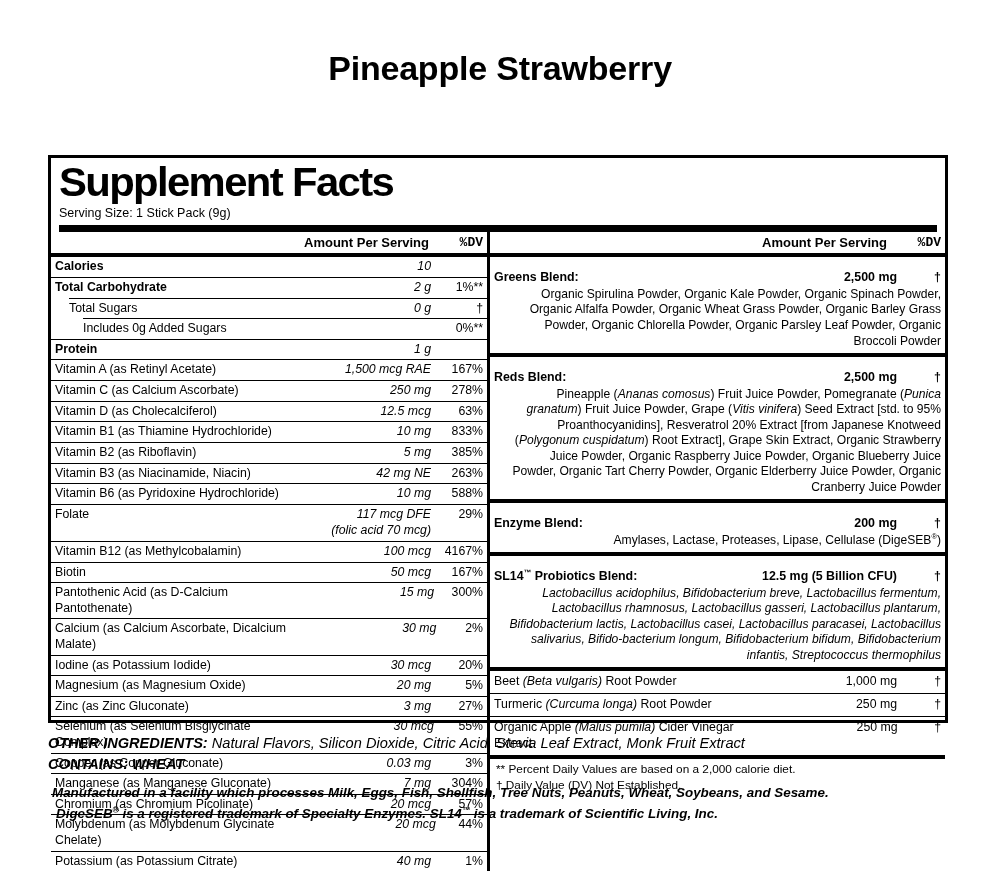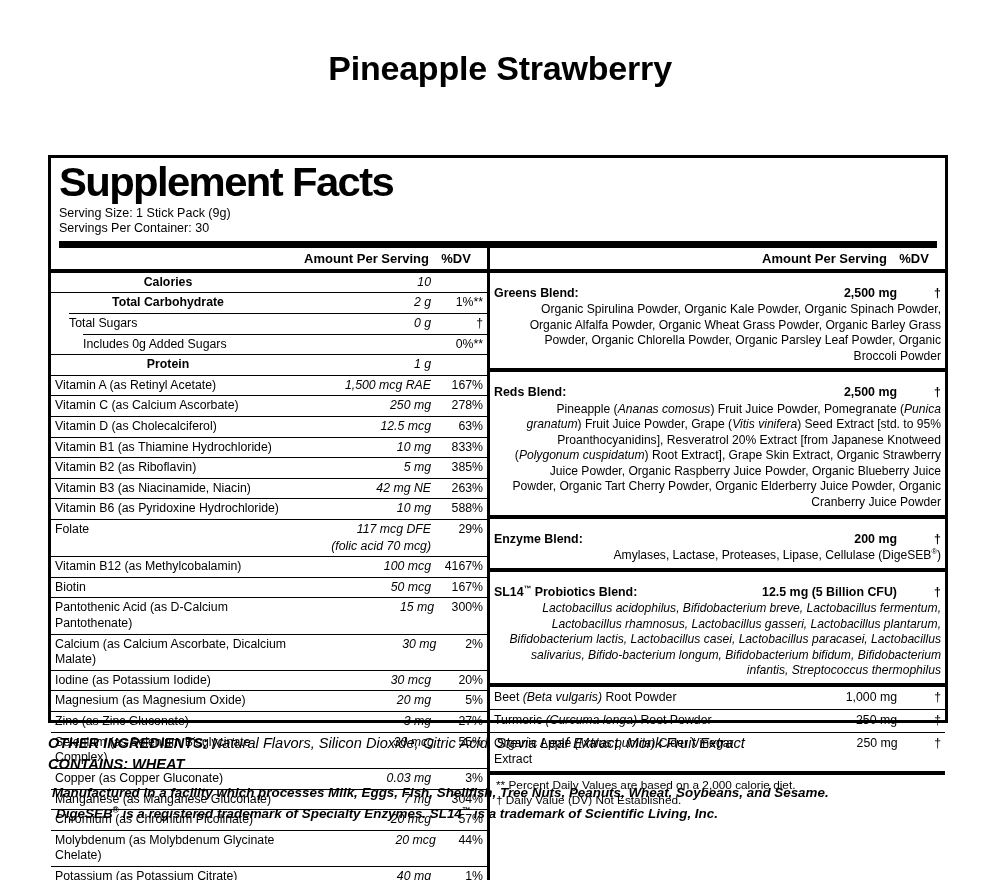--- a/index.html
+++ b/index.html
@@ -43,28 +43,28 @@
   .cols{display:flex;align-items:stretch;}
   .col-left{width:436px;flex:0 0 436px;}
   .col-div{width:3px;flex:0 0 3px;background:#000;}
   .col-right{flex:1 1 auto;}
 
   .hdr-row{
     display:flex;font-size:13px;font-weight:bold;
     padding:3px 4px 3px 4px;justify-content:flex-end;
   }
   .hdr-aps{text-align:right;}
-  .hdr-dv{width:54px;text-align:center;}
+  .hdr-dv{width:54px;text-align:right;font-family:Liberation Mono, monospace;}
 
   
   .nrow{display:flex;font-size:12.3px;line-height:1.27;padding:2px 4px 2px 4px;}
   .nrow .nm{flex:1 1 auto;text-align:left;}
   .nrow .amt{width:150px;text-align:right;font-style:italic;}
   .nrow .dv{width:52px;text-align:right;}
-  .nrow.bold .nm{font-weight:bold;text-align:center;}
+  .nrow.bold .nm{font-weight:bold;}
   .indent1 .nm{padding-left:14px;}
   .indent2 .nm{padding-left:28px;}
 
   .divider-full{height:1px;background:#000;}
   .divider-in1{height:1px;background:#000;margin-left:18px;}
   .divider-in2{height:1px;background:#000;margin-left:32px;}
 
   
   .blend{padding:13px 4px 4px 4px;}
   .blend-head{display:flex;font-size:12.4px;font-weight:bold;line-height:1.25;}
@@ -99,21 +99,20 @@
 
 <div class="page">
 
   <div class="product-title">Pineapple Strawberry</div>
 
   <div class="panel">
 
     <div class="panel-head">
       <div class="sf-title">Supplement Facts</div>
       <div class="serving-line">Serving Size: 1 Stick Pack (9g)</div>
-      <div class="serving-line">Servings Per Container: 30</div>
       <div class="rule-thick"></div>
     </div>
 
     <div class="cols">
 
       <div class="col-left">
         <div class="hdr-row">
           <span class="hdr-aps">Amount Per Serving</span>
           <span class="hdr-dv">%DV</span>
         </div>

